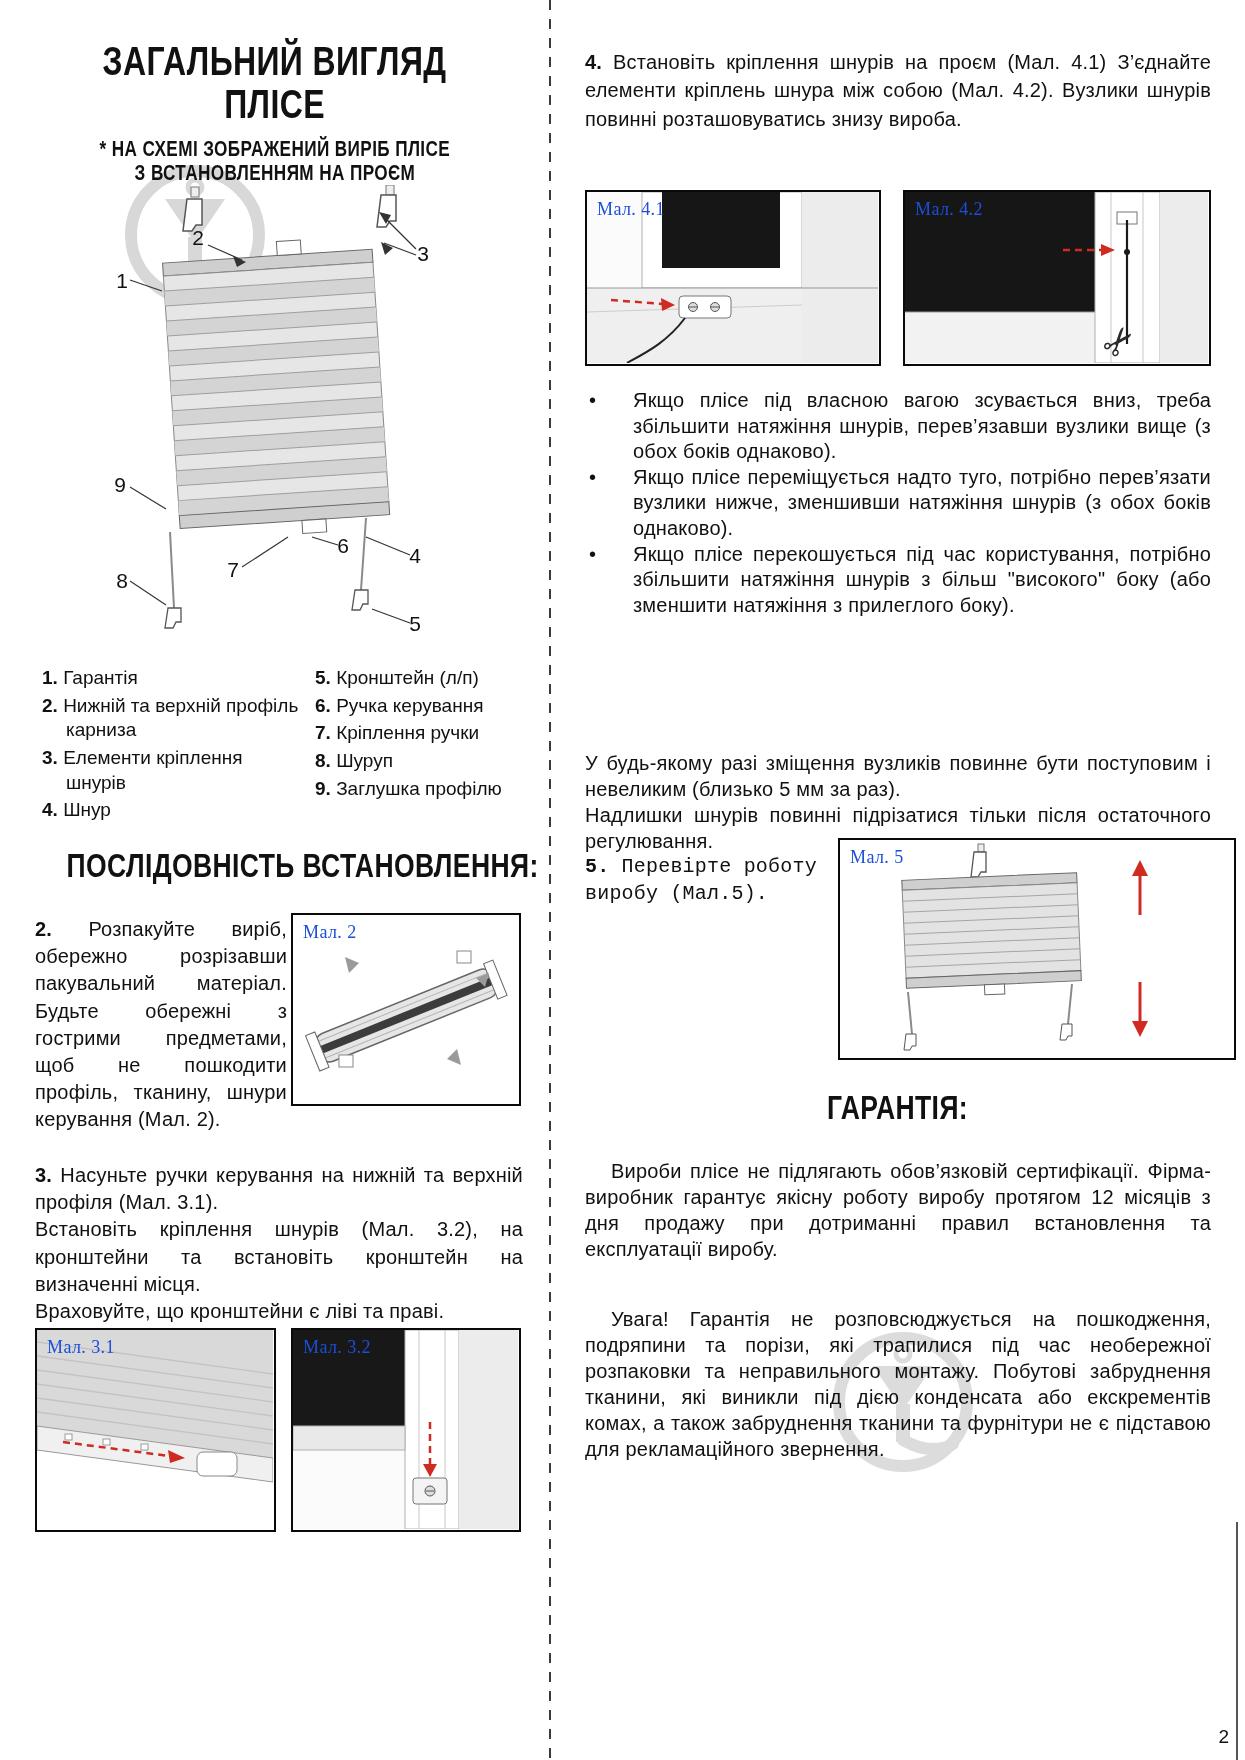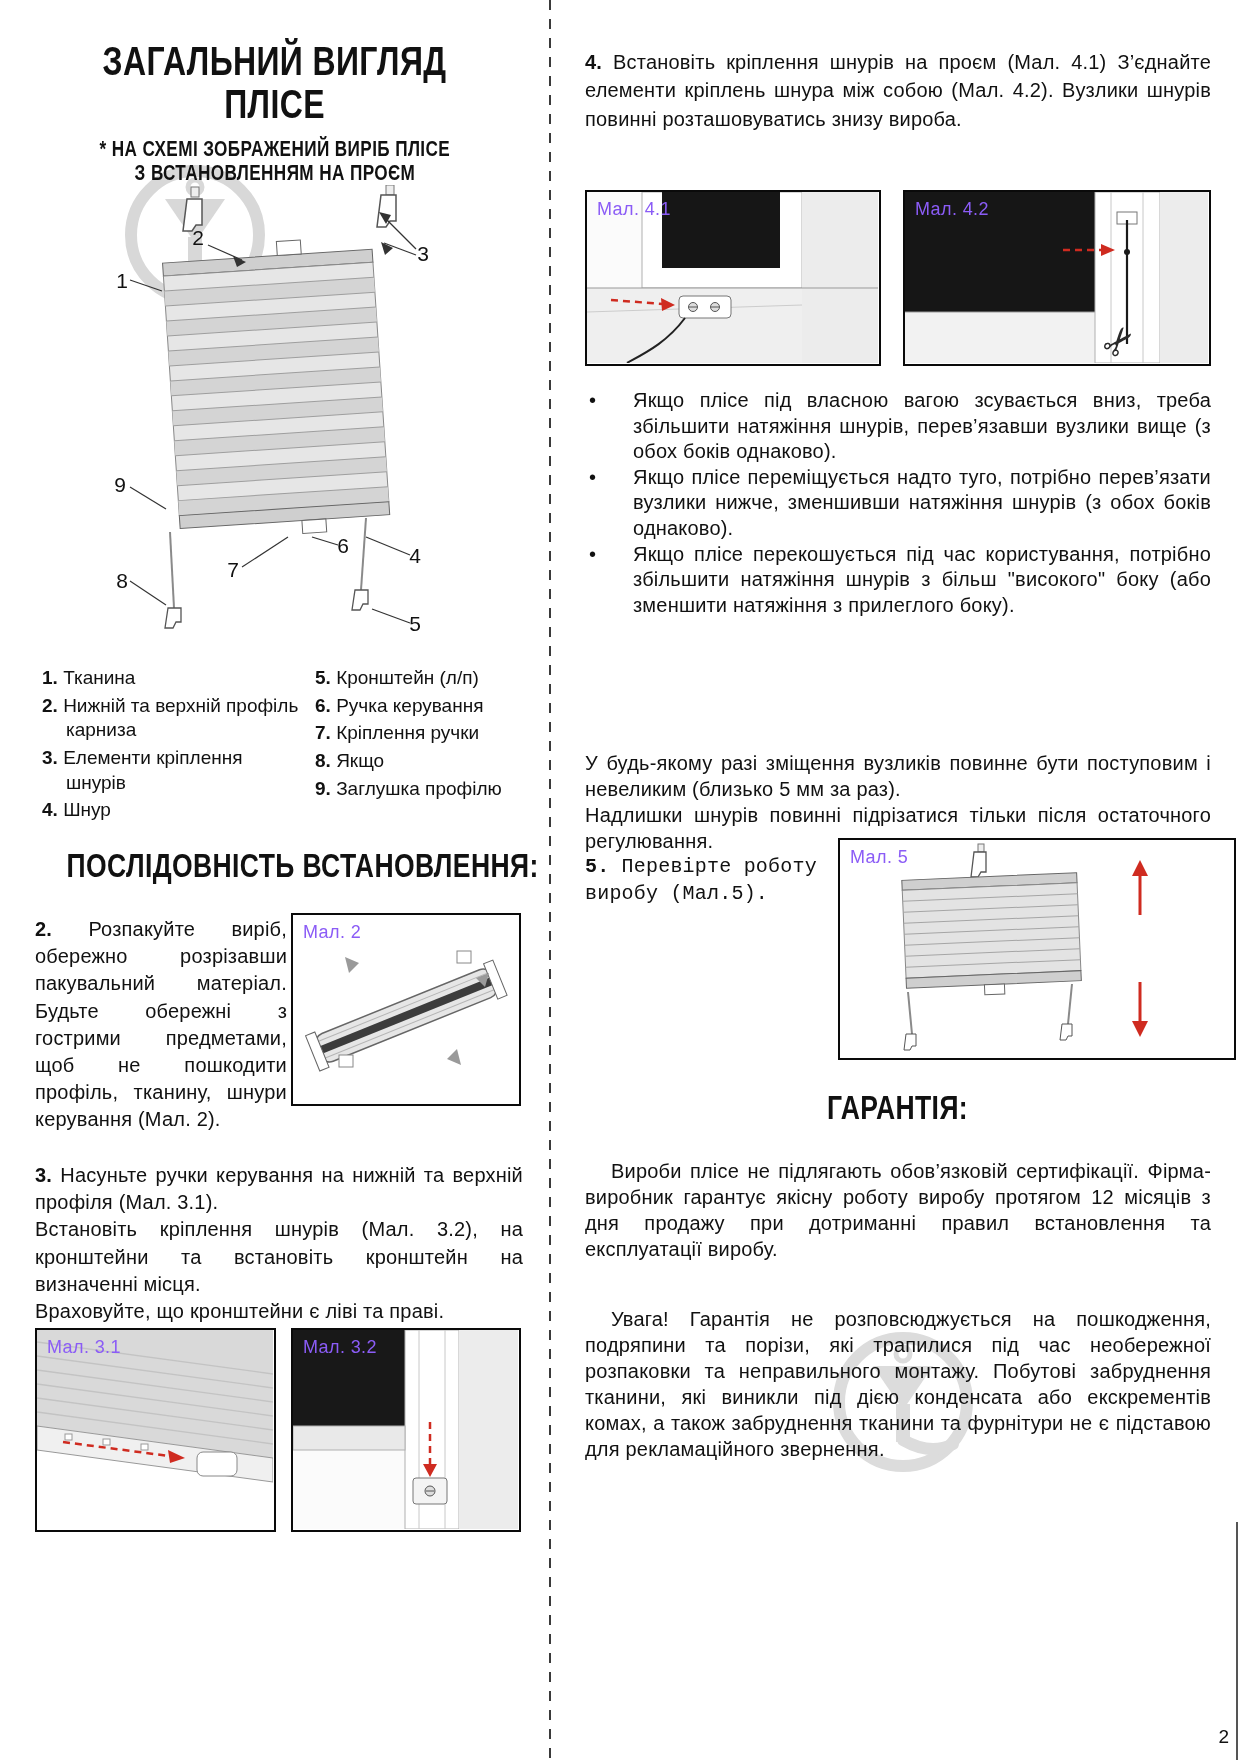--- a/index.html
+++ b/index.html
@@ -18,21 +18,21 @@
   .body-text{font-size:20px;line-height:1.36;text-align:justify;letter-spacing:0.2px;}
   .lh-wide{line-height:1.42;}
   .lh-tight{line-height:1.3;}
   .step-num{font-weight:700;}
   .indent p{text-indent:26px;}
   .legend{font-size:19px;line-height:1.3;}
   .legend-item{padding-left:24px;text-indent:-24px;margin-bottom:3px;}
   .legend-item b{font-weight:700;}
   .fig-box{position:absolute;border:2.5px solid #0a0a0a;background:#fff;z-index:2;}
   .fig-box svg{display:block;}
-  .fig-label{position:absolute;top:7px;left:10px;font-size:18px;letter-spacing:0.4px;color:#8b5cf6;}
+  .fig-label{position:absolute;top:7px;left:10px;font-size:18px;letter-spacing:0.4px;color:#1d4ed8;font-family:Liberation Serif, serif;}
   .bullet-row{display:flex;}
   .bullet-dot{width:48px;flex:none;font-size:20px;padding-left:4px;line-height:1.28;}
   .bullet-text{flex:1;text-align:justify;font-size:20px;line-height:1.28;letter-spacing:0.2px;}
   .watermark{position:absolute;z-index:0;}
   .page-num{position:absolute;right:16px;bottom:12px;font-size:19px;z-index:2;}
   .edge-rule{position:absolute;right:7px;bottom:0;width:2px;height:238px;background:#555;z-index:1;}
   .num-label{font-size:21px;fill:#111;}
   svg text{font-family:"Liberation Sans",sans-serif;}
 </style>
 </head>
@@ -151,30 +151,30 @@
       <text x="385" y="378">4</text>
       <text x="385" y="446">5</text>
       <text x="313" y="368">6</text>
       <text x="203" y="392">7</text>
       <text x="92" y="403">8</text>
       <text x="90" y="307">9</text>
     </g>
   </svg>
 
   <div class="abs z1 legend" style="left:42px;top:666px;width:264px;">
-    <div class="legend-item"><b>1.</b> <span>Тканина</span></div>
+    <div class="legend-item"><b>1.</b> <span>Гарантія</span></div>
     <div class="legend-item"><b>2.</b> <span>Нижній та верхній профіль карниза</span></div>
     <div class="legend-item"><b>3.</b> <span>Елементи кріплення шнурів</span></div>
     <div class="legend-item"><b>4.</b> <span>Шнур</span></div>
   </div>
   <div class="abs z1 legend" style="left:315px;top:666px;width:215px;">
     <div class="legend-item"><b>5.</b> <span>Кронштейн (л/п)</span></div>
     <div class="legend-item"><b>6.</b> <span>Ручка керування</span></div>
     <div class="legend-item"><b>7.</b> <span>Кріплення ручки</span></div>
-    <div class="legend-item"><b>8.</b> <span>Якщо</span></div>
+    <div class="legend-item"><b>8.</b> <span>Шуруп</span></div>
     <div class="legend-item"><b>9.</b> <span>Заглушка профілю</span></div>
   </div>
 
   <div class="abs z1 sec-title" style="left:0;top:846px;width:549px;">
     <span class="cond">ПОСЛІДОВНІСТЬ ВСТАНОВЛЕННЯ:</span>
   </div>
 
   <p class="abs z1 body-text" style="left:35px;top:916px;width:252px;">
     <b class="step-num">2.</b>
     <span>Розпакуйте виріб, обережно розрізавши пакувальний матеріал. Будьте обережні з гострими предметами, щоб не пошкодити профіль, тканину, шнури керування (Мал. 2).</span>

